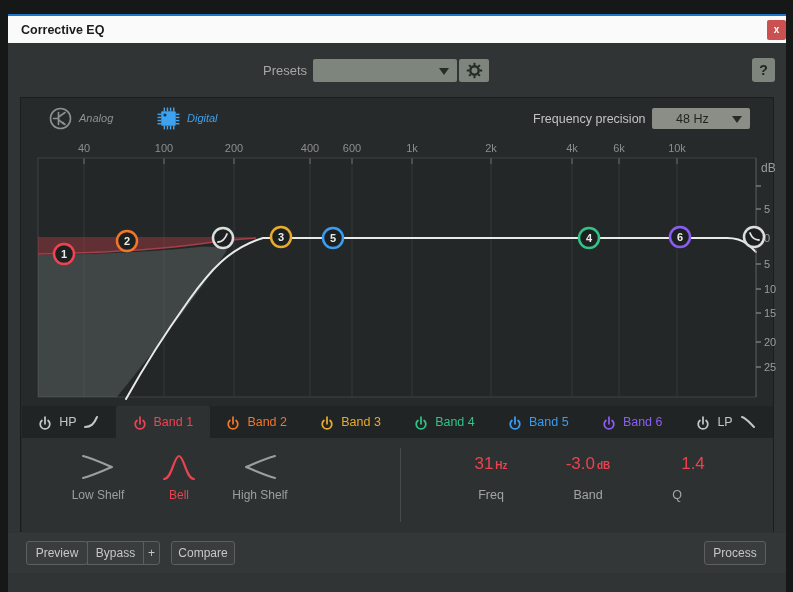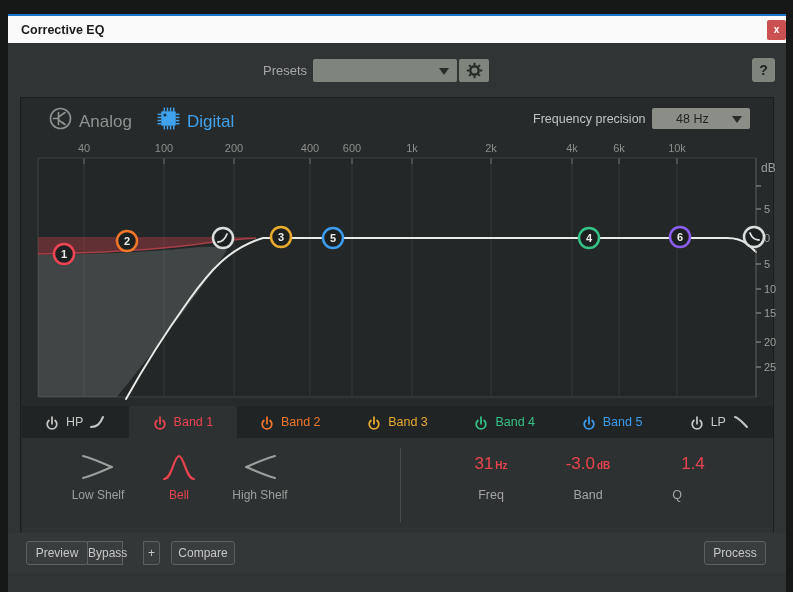--- a/index.html
+++ b/index.html
@@ -20,21 +20,21 @@
   .dd-text{left:24px;top:4px;}
   .tri{width:0;height:0;border-left:5px solid transparent;border-right:5px solid transparent;
        border-top:7px solid #272c28;}
   .presets-tri{left:126px;top:9px;}
   .gear-btn{left:451px;top:16px;width:30px;height:23px;background:#7d857c;border-radius:2px;
             display:flex;align-items:center;justify-content:center;}
   .help-btn{left:744px;top:15px;width:23px;height:24px;background:#7d857c;border-radius:3px;
             color:#20241f;font-weight:700;font-size:14px;text-align:center;line-height:24px;}
   
   .panel{left:12px;top:54px;width:754px;height:435px;background:#272a2a;border:1px solid #1c1e1e;box-sizing:border-box;}
-  .mode-label{font-size:17px;}
+  .mode-label{font-size:11px;font-style:italic;}
   .analog-label{left:58px;top:14px;color:#8d918f;}
   .digital-label{left:166px;top:14px;color:#3fa2ee;}
   .analog-ico{left:27px;top:8px;}
   .digital-ico{left:135px;top:8px;}
   .precision-label{left:512px;top:14px;font-size:12.5px;color:#c2c4c3;}
   .precision-dd{left:631px;top:10px;width:98px;height:21px;background:#8a8e86;}
   .precision-tri{left:80px;top:8px;}
   #eq-svg{left:10px;top:43px;}
   
   .tabbar{left:1px;top:308px;width:751px;height:32px;background:#212424;display:flex;}
@@ -261,20 +261,26 @@
               <path d="M4.46,6.79 A5.5,5.5 0 1,0 11.54,6.79 M8,3 V10.5" fill="none" stroke="currentColor" stroke-width="2" stroke-linecap="round"></path>
             </svg>
           <span>Band 4</span>
         </div>
         <div class="band-tab" style="color: rgb(59, 156, 240);">
           <svg class="pwr" width="14" height="16" viewBox="0 0 16 17">
               <path d="M4.46,6.79 A5.5,5.5 0 1,0 11.54,6.79 M8,3 V10.5" fill="none" stroke="currentColor" stroke-width="2" stroke-linecap="round"></path>
             </svg>
           <span>Band 5</span>
         </div>
+        <div class="band-tab" style="color: rgb(138, 94, 242);">
+          <svg class="pwr" width="14" height="16" viewBox="0 0 16 17">
+              <path d="M4.46,6.79 A5.5,5.5 0 1,0 11.54,6.79 M8,3 V10.5" fill="none" stroke="currentColor" stroke-width="2" stroke-linecap="round"></path>
+            </svg>
+          <span>Band 6</span>
+        </div>
         <div class="band-tab" style="color: rgb(195, 199, 197);">
           <svg class="pwr" width="14" height="16" viewBox="0 0 16 17">
               <path d="M4.46,6.79 A5.5,5.5 0 1,0 11.54,6.79 M8,3 V10.5" fill="none" stroke="currentColor" stroke-width="2" stroke-linecap="round"></path>
             </svg>
           <span>LP</span>
           <svg width="16" height="14" viewBox="0 0 16 14">
               <path d="M2,2 C6,3 10,8 14,12" fill="none" stroke="currentColor" stroke-width="2" stroke-linecap="round"></path>
             </svg>
         </div>
       </div>
@@ -312,19 +318,19 @@
         <div class="abs param" style="left:610px;top:16px;">
           <span class="param-value" style="color: rgb(232, 67, 78); margin-left: 34px;">1.4</span><span class="param-unit" style="color: rgb(232, 67, 78);"></span>
           <div class="param-label">Q</div>
         </div>
       </div>
     </div>
   </div>
 
   <div class="abs footer">
     <button class="fbtn" style="left:18px;width:62px;">Preview</button>
-    <button class="fbtn" style="left:79px;width:36px;border-radius:0;">Bypass</button>
+    <button class="fbtn" style="left:79px;width:57px;border-radius:0;">Bypass</button>
     <button class="fbtn" style="left:135px;width:17px;border-radius:0 3px 3px 0;">+</button>
     <button class="fbtn" style="left:163px;width:64px;">Compare</button>
     <button class="fbtn" style="left:696px;width:62px;">Process</button>
   </div>
 
 </div>
 
 </body></html>

